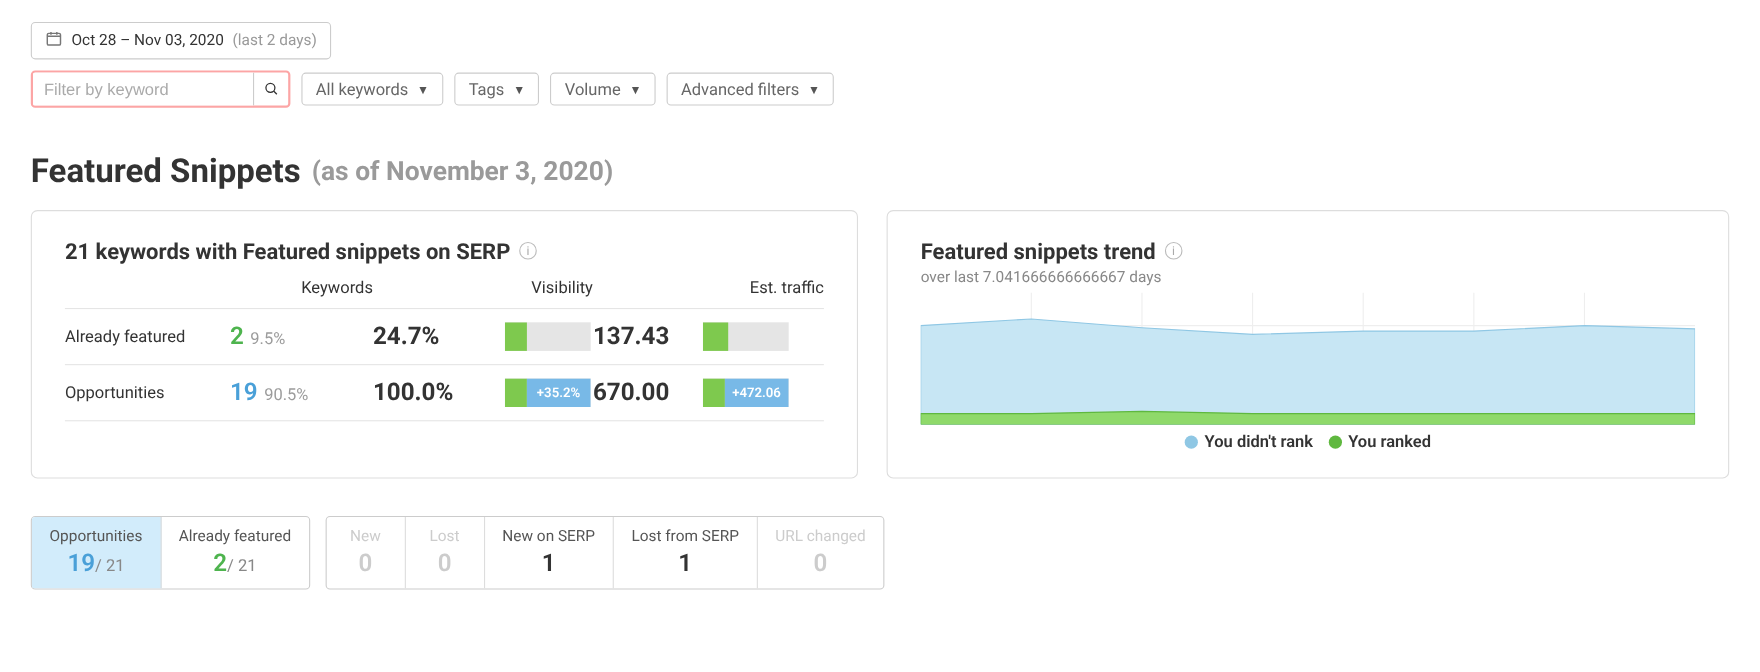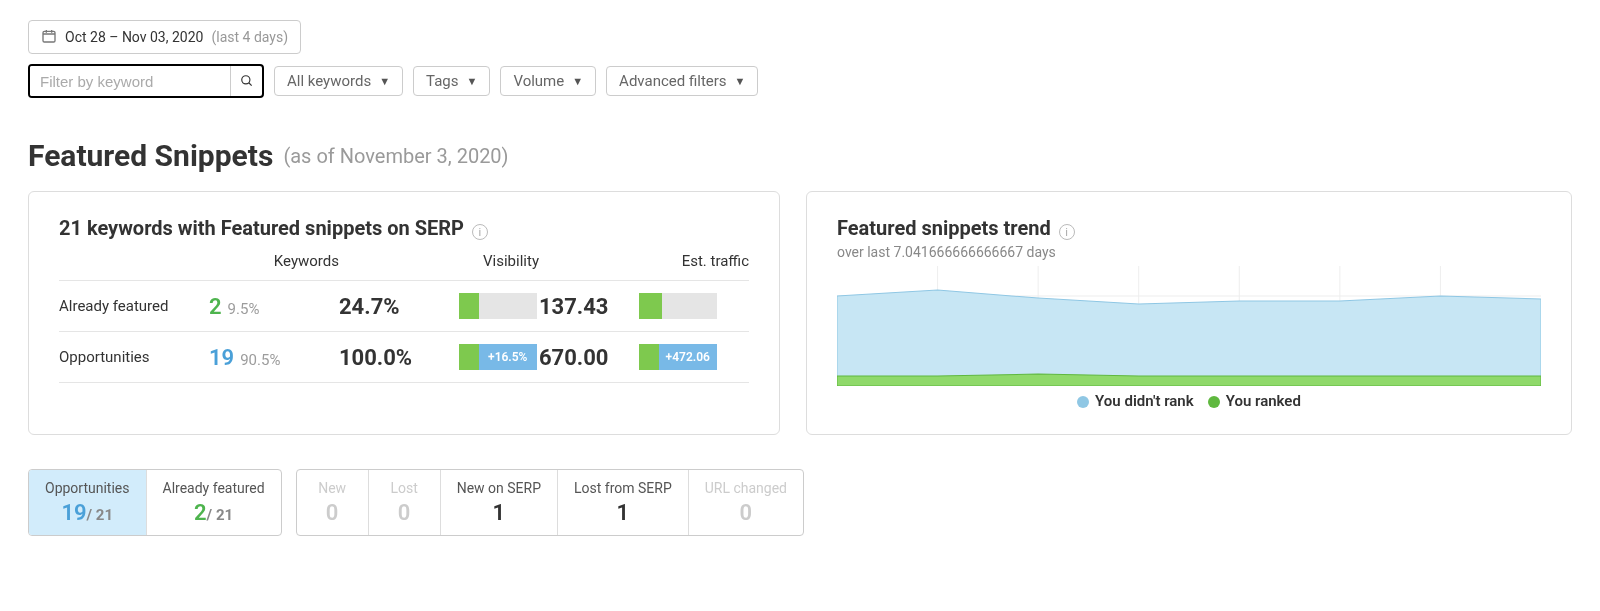--- a/index.html
+++ b/index.html
@@ -16,31 +16,31 @@
     border: 1px solid #a3c6ed; background:#eef6fd; border-radius:4px;
     height: 32px; padding:0 0 0 8px; font-size:14px; color:#333;
   }
   .domain-chip .dot { width:10px;height:10px;border-radius:50%;background:#31b131;margin-right:8px; }
   .domain-chip .close { display:flex;align-items:center;justify-content:center;width:28px;height:100%;border-left:1px solid #a3c6ed;color:#3b8fd6;margin-left:8px;cursor:pointer;font-size:16px; }
   .date-chip {
     display:inline-flex;align-items:center;border:1px solid #ccc;border-radius:4px;height:34px;padding:0 12px;font-size:14px;color:#333;gap:8px;
   }
   .date-chip .suffix{color:#999;}
   .filter-row{display:flex;gap:10px;align-items:center;margin-bottom:40px;}
-  .filter-search{display:flex;border:2px solid #000000;border-radius:4px;height:34px;overflow:hidden;}
+  .filter-search{display:flex;border:2px solid #fca5a5;border-radius:4px;height:34px;overflow:hidden;}
   .filter-search input{border:none;outline:none;padding:0 10px;font-size:15px;width:200px;color:#333;}
   .filter-search input::placeholder{color:#aaa;}
   .filter-search .btn{width:32px;display:flex;align-items:center;justify-content:center;border-left:1px solid #ccc;color:#555;cursor:pointer;}
   .pill{display:inline-flex;align-items:center;gap:8px;border:1px solid #ccc;border-radius:4px;height:30px;padding:0 12px;font-size:15px;color:#666;cursor:pointer;}
   .chev{font-size:11px;color:#555;}
   h1{font-size:30px;font-weight:700;margin:0 0 18px 0;display:flex;align-items:center;gap:10px;}
-  h1 .sub{font-size:20px;color:#9a9a9a;font-weight:400;}
+  h1 .sub{font-size:24px;color:#9a9a9a;font-weight:700;}
   .cards{display:flex;gap:26px;margin-bottom:34px;}
   .card{border:1px solid #ddd;border-radius:6px;padding:24px 30px;flex:1;}
-  .card-title{font-size:20px;font-weight:700;margin:0 0 4px 0;display:flex;align-items:flex-end;gap:8px;}
+  .card-title{font-size:20px;font-weight:700;margin:0 0 4px 0;display:flex;align-items:center;gap:8px;}
   .card-sub{font-size:14px;color:#888;margin-bottom:6px;}
   .info{display:inline-flex;width:16px;height:16px;border:1px solid #bbb;border-radius:50%;align-items:center;justify-content:center;font-size:11px;color:#aaa;font-weight:400;}
   .stats-head{display:grid;grid-template-columns:150px 130px 200px 100px 110px;font-size:15px;color:#333;padding:8px 0 10px 0;}
   .stats-head > div{text-align:right;}
   .stats-row{display:grid;grid-template-columns:150px 130px 120px 80px 100px 110px;align-items:center;border-top:1px solid #e5e5e5;padding:12px 0;font-size:15px;}
   .stats-row + .stats-row {border-bottom:1px solid #e5e5e5;}
   .kw-count{color:#4aa0d8;font-size:22px;font-weight:600;margin-right:6px;}
   .kw-count.green{color:#4eb44e;}
   .kw-count.blue{color:#4aa0d8;}
   .pct{color:#9c9c9c;font-size:15px;}
@@ -55,36 +55,36 @@
   .tab-row{display:flex;gap:14px;}
   .tab-group{display:flex;border:1px solid #ccc;border-radius:4px;overflow:hidden;}
   .tab{padding:10px 16px;text-align:center;border-right:1px solid #ddd;min-width:72px;}
   .tab:last-child{border-right:none;}
   .tab.active{background:#d2ecfb;}
   .tab .lab{font-size:14px;color:#555;margin-bottom:4px;white-space:nowrap;}
   .tab .val{font-size:22px;font-weight:600;color:#333;}
   .tab .val.blue{color:#4aa0d8;}
   .tab .val.green{color:#4eb44e;}
   .tab .val.grey{color:#bbb;}
-  .tab .denom{font-size:15px;color:#888;font-weight:700;}
+  .tab .denom{font-size:15px;color:#888;font-weight:400;}
   .tab.dim .lab,.tab.dim .val{color:#ccc;}
 </style>
 </head>
 <body>
 
 <div class="top-row">
   <div class="date-chip">
     <span>
       <svg width="16" height="16" viewBox="0 0 24 24" fill="none" stroke="#777" stroke-width="2">
           <rect x="3" y="5" width="18" height="16" rx="2"></rect>
           <path d="M3 9h18M8 3v4M16 3v4"></path>
         </svg>
     </span>
     <span>Oct 28 – Nov 03, 2020</span>
-    <span class="suffix">(last 4 days)</span>
+    <span class="suffix">(last 2 days)</span>
   </div>
 </div>
 
 <div class="filter-row">
   <div class="filter-search">
     <input placeholder="Filter by keyword" style="">
     <div class="btn">
       <svg width="14" height="14" viewBox="0 0 24 24" fill="none" stroke="#333" stroke-width="2">
           <circle cx="10" cy="10" r="7"></circle>
           <path d="M20 20l-5-5"></path>
@@ -140,21 +140,21 @@
           <div class="g" style="width:30%"></div>
         </div>
     </div>
 
     <div class="stats-row">
       <div>Opportunities</div>
       <div><span class="kw-count blue">19</span><span class="pct">90.5%</span></div>
       <div class="big">100.0%</div>
       <div class="bar">
           <div class="g" style="width:25%"></div>
-          <div class="b" style="width:75%">+16.5%</div>
+          <div class="b" style="width:75%">+35.2%</div>
         </div>
       <div class="big">670.00</div>
       <div class="bar">
           <div class="g" style="width:25%"></div>
           <div class="b" style="width:75%">+472.06</div>
         </div>
     </div>
   </div>
 
   <div class="card">

